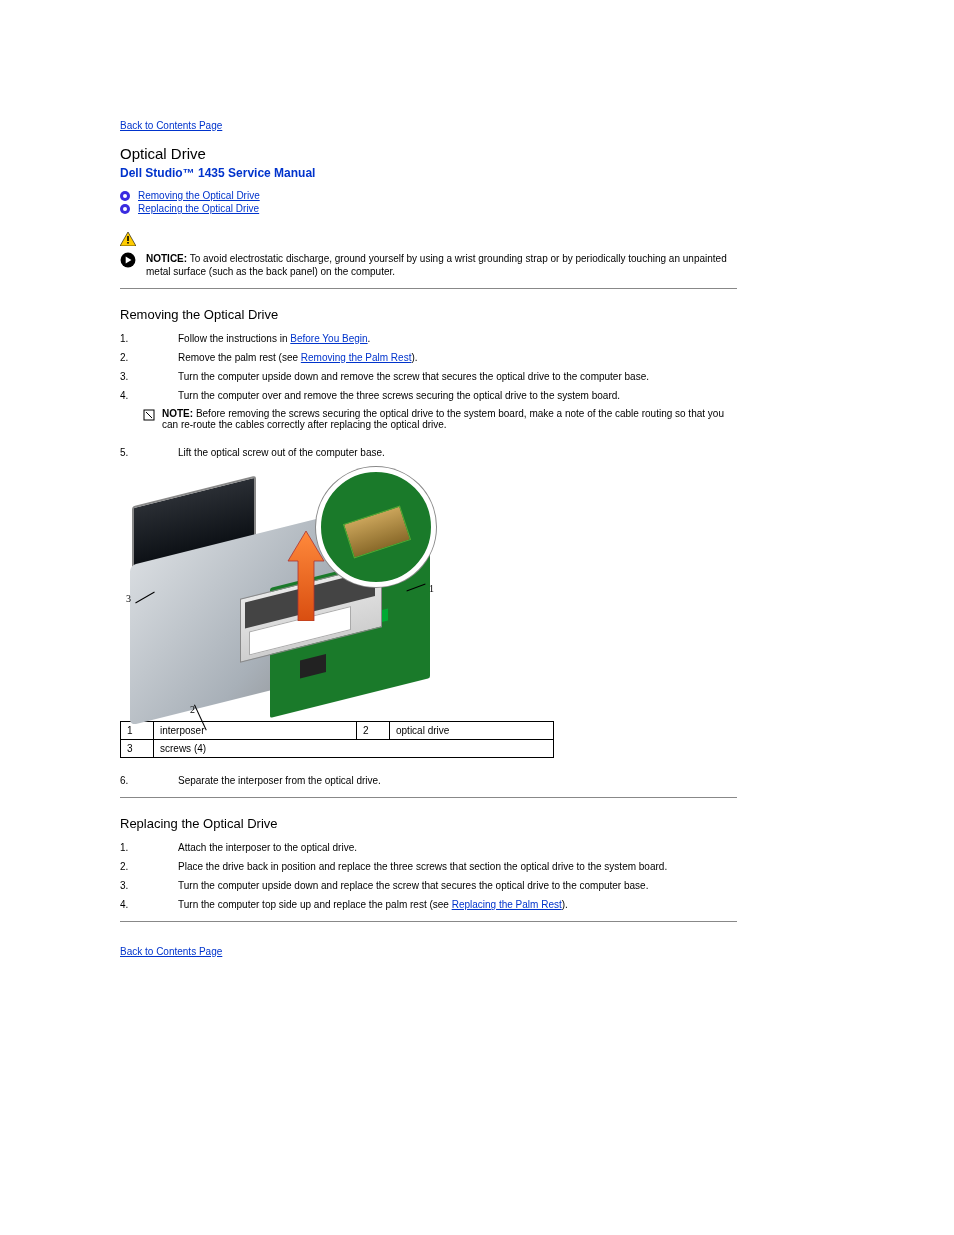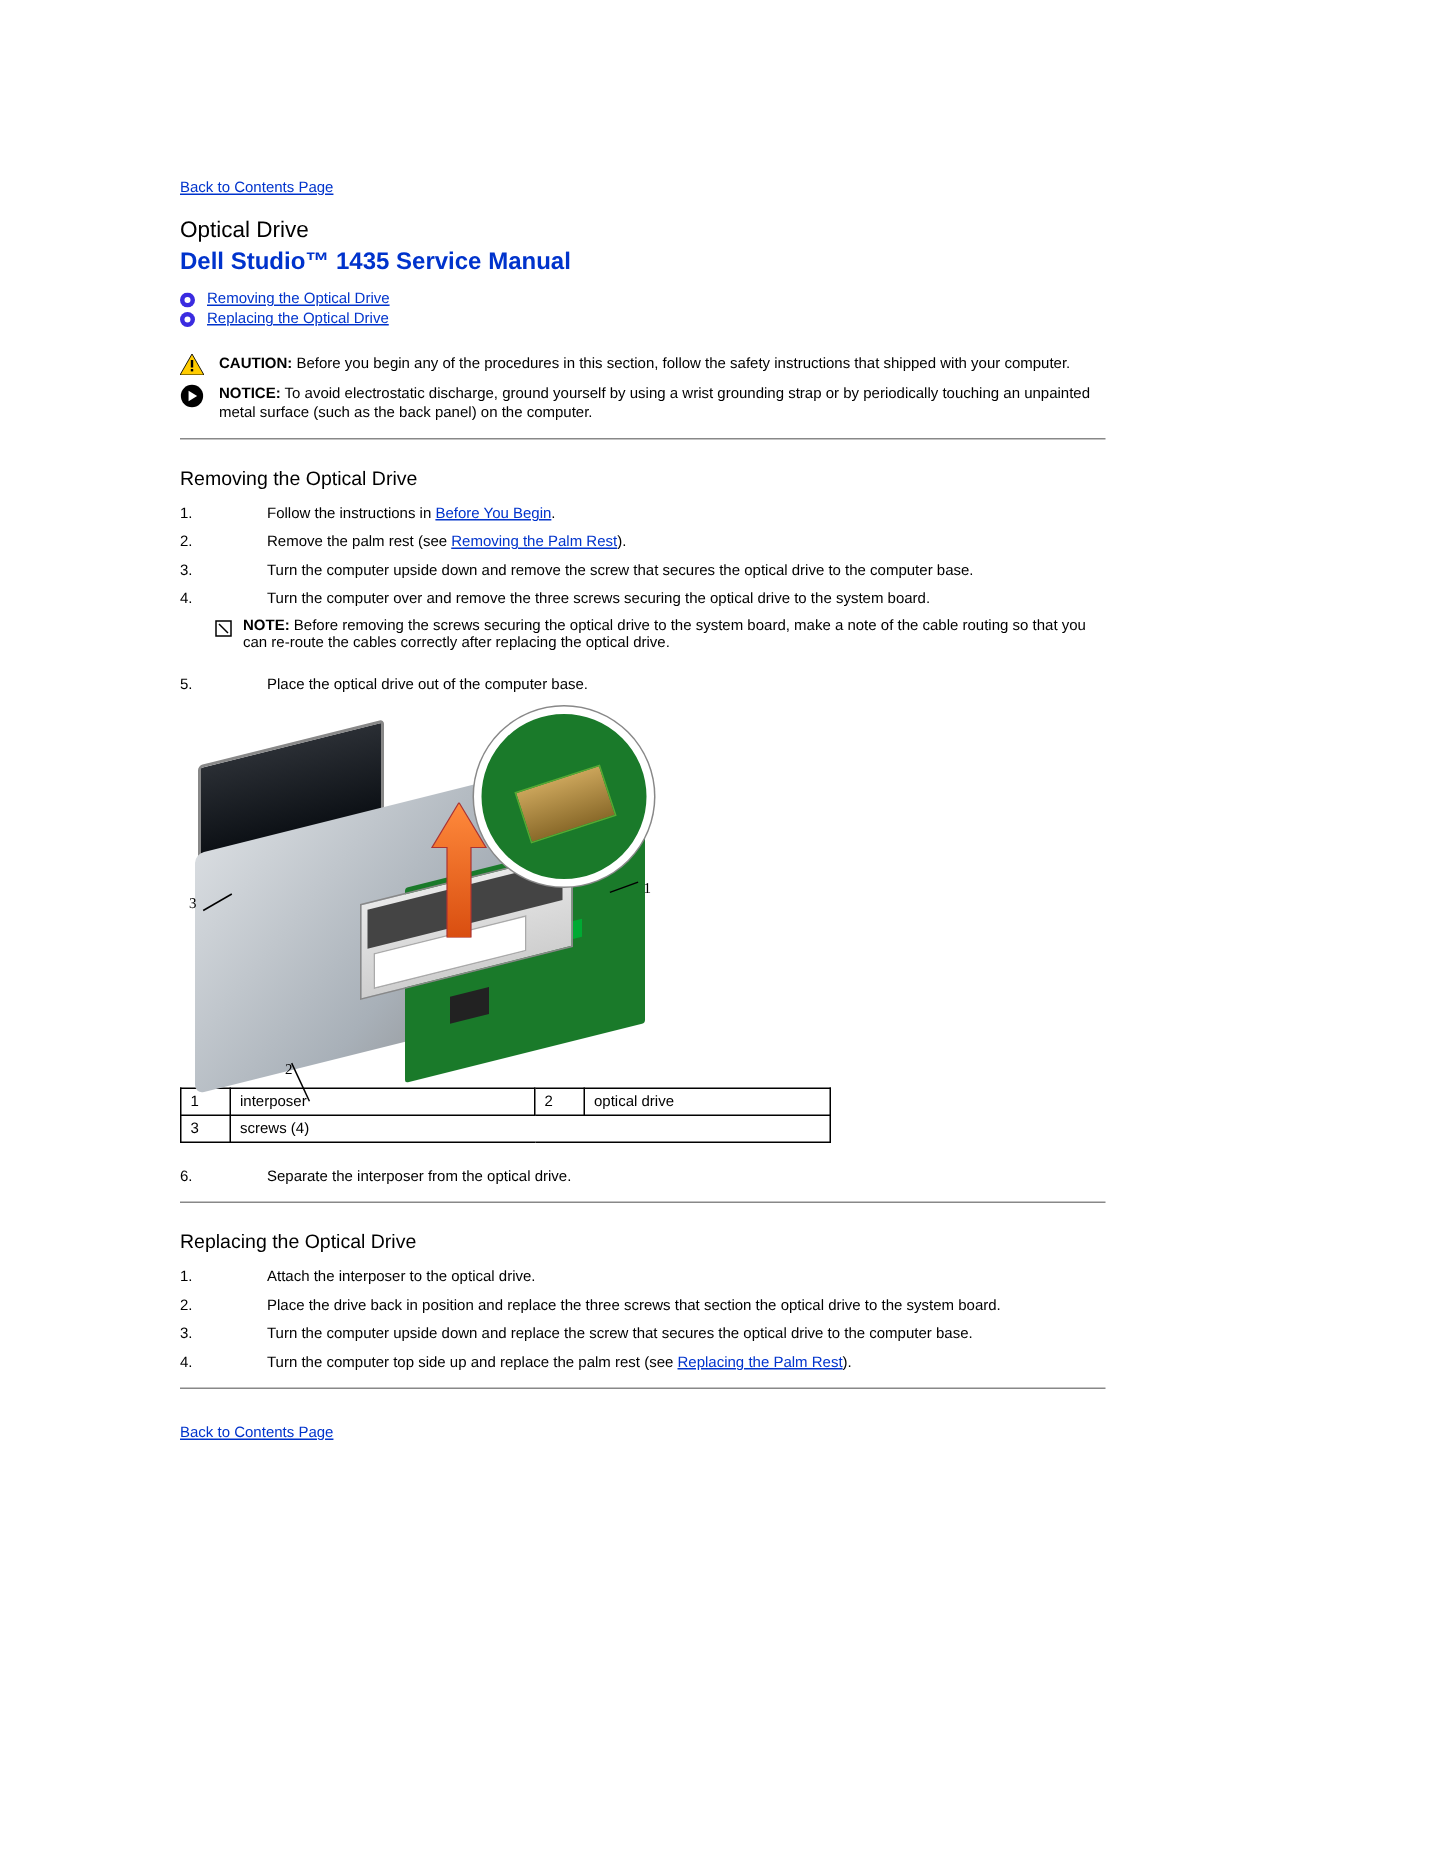--- a/index.html
+++ b/index.html
@@ -21,21 +21,21 @@
     font-size: 10px;
   }
   .section-title {
     font-size: 15px;
     font-weight: normal;
     margin: 14px 0 4px 0;
   }
   .manual-title {
     color: #0033cc;
     font-weight: bold;
-    font-size: 16px;
+    font-size: 12px;
     margin-bottom: 10px;
   }
   .toc {
     margin: 6px 0 18px 0;
   }
   .toc-item {
     display: flex;
     align-items: center;
     margin-bottom: 2px;
   }
@@ -236,21 +236,20 @@
 
   <div class="notice-block">
     <div class="notice-row">
       <span class="notice-icon">
         <svg viewBox="0 0 16 14">
             <polygon points="8,0 16,14 0,14" fill="#ffcc00" stroke="#000" stroke-width="0.6"></polygon>
             <rect x="7.2" y="4" width="1.6" height="5" fill="#000"></rect>
             <rect x="7.2" y="10" width="1.6" height="1.6" fill="#000"></rect>
           </svg>
       </span>
-      <span class="notice-text"><b>CAUTION:</b> <span>Before you begin any of the procedures in this section, follow the safety instructions that shipped with your computer.</span></span>
     </div>
     <div class="notice-row">
       <span class="notice-icon">
         <svg viewBox="0 0 14 14">
             <circle cx="7" cy="7" r="6.5" fill="#000"></circle>
             <polygon points="5,4 10,7 5,10" fill="#fff"></polygon>
           </svg>
       </span>
       <span class="notice-text"><b>NOTICE:</b> <span>To avoid electrostatic discharge, ground yourself by using a wrist grounding strap or by periodically touching an unpainted metal surface (such as the back panel) on the computer.</span></span>
     </div>
@@ -282,21 +281,21 @@
       <svg viewBox="0 0 14 14">
           <rect x="2" y="2" width="10" height="10" fill="none" stroke="#000" stroke-width="1"></rect>
           <line x1="4" y1="4" x2="10" y2="10" stroke="#000" stroke-width="1"></line>
         </svg>
     </span>
     <span><b>NOTE:</b> <span>Before removing the screws securing the optical drive to the system board, make a note of the cable routing so that you can re-route the cables correctly after replacing the optical drive.</span></span>
   </div>
 
   <div class="step">
     <span class="step-num">5.</span>
-    <span class="step-body">Place the optical drive out of the computer base.</span>
+    <span class="step-body">Lift the optical screw out of the computer base.</span>
   </div>
 
   <div class="figure">
     <div class="screen"></div>
     <div class="laptop-body"></div>
     <div class="motherboard">
       <div class="mb-chip" style="left:12px;top:10px;"></div>
       <div class="mb-chip" style="left:60px;top:28px;"></div>
       <div class="mb-chip" style="left:100px;top:50px;"></div>
       <div class="mb-chip" style="left:30px;top:80px;width:26px;height:18px;background:#222;"></div>

